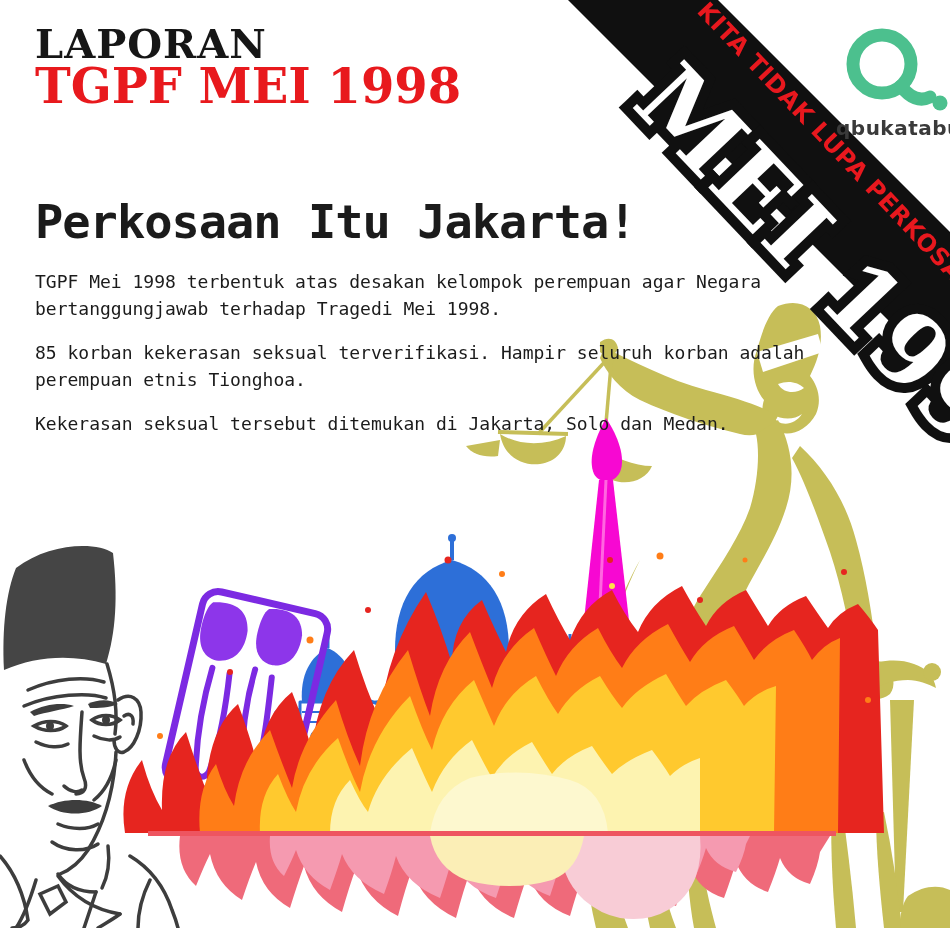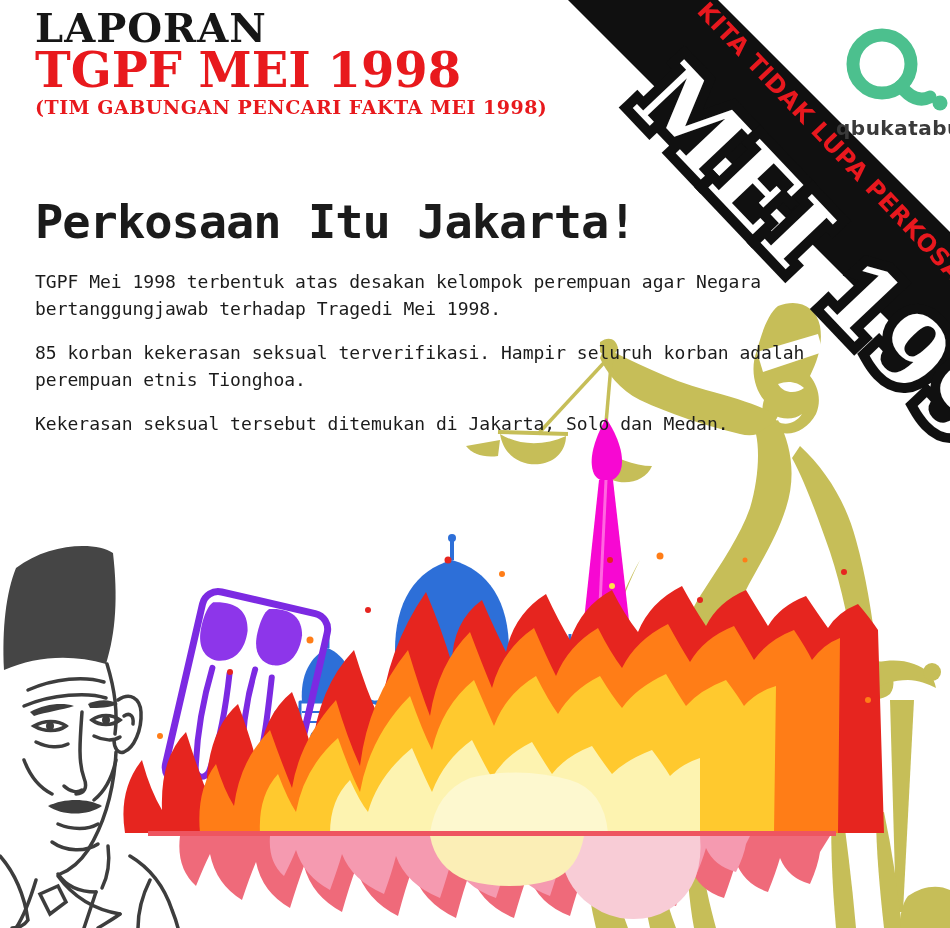--- a/index.html
+++ b/index.html
@@ -1,21 +1,21 @@
 <!DOCTYPE html>
 <html><head>
 <meta charset="utf-8">
 <style>
   html,body{margin:0;padding:0;background:#ffffff;}
   .canvas{
     position:relative;width:950px;height:928px;background:#ffffff;
     overflow:hidden;font-family:"DejaVu Sans Mono",monospace;
   }
   
-  .masthead{position:absolute;left:35px;top:8px;z-index:5;}
+  .masthead{position:absolute;left:35px;top:24px;z-index:5;}
   .kicker{
     font-family:"DejaVu Serif",serif;font-weight:900;font-size:40px;
     line-height:1.0;color:#161616;letter-spacing:1px;
   }
   .report-title{
     font-family:"DejaVu Serif",serif;font-weight:900;font-size:48px;
     line-height:1.0;color:#e8191d;margin-top:-2px;letter-spacing:0;
   }
   .report-subtitle{
     font-family:"DejaVu Serif",serif;font-weight:700;font-size:19px;
@@ -279,21 +279,20 @@
 
   <svg class="ribbon-layer" width="950" height="928" viewBox="0 0 950 928">
     <polygon points="568,0 718,0 950,232 950,382" fill="#101010"></polygon>
     <text class="ribbon-tagline" transform="translate(696,12) rotate(46.5)">KITA TIDAK LUPA PERKOSAAN</text>
     <text class="ribbon-year" transform="translate(630,105) rotate(46.5)">MEI 1998</text>
   </svg>
 
   <div class="masthead">
     <div class="kicker">LAPORAN</div>
     <div class="report-title">TGPF MEI 1998</div>
-    <div class="report-subtitle">(TIM GABUNGAN PENCARI FAKTA MEI 1998)</div>
   </div>
 
   <div class="logo">
     <svg width="110" height="92" viewBox="0 0 110 92">
       <circle cx="44" cy="42" r="29" fill="none" stroke="#4cc08e" stroke-width="13"></circle>
       <path d="M63,64 C72,76 82,80 92,75" fill="none" stroke="#4cc08e" stroke-width="13" stroke-linecap="round"></path>
       <circle cx="102" cy="81" r="7.5" fill="#4cc08e"></circle>
     </svg>
     <div class="logo-word">qbukatabu</div>
   </div>

